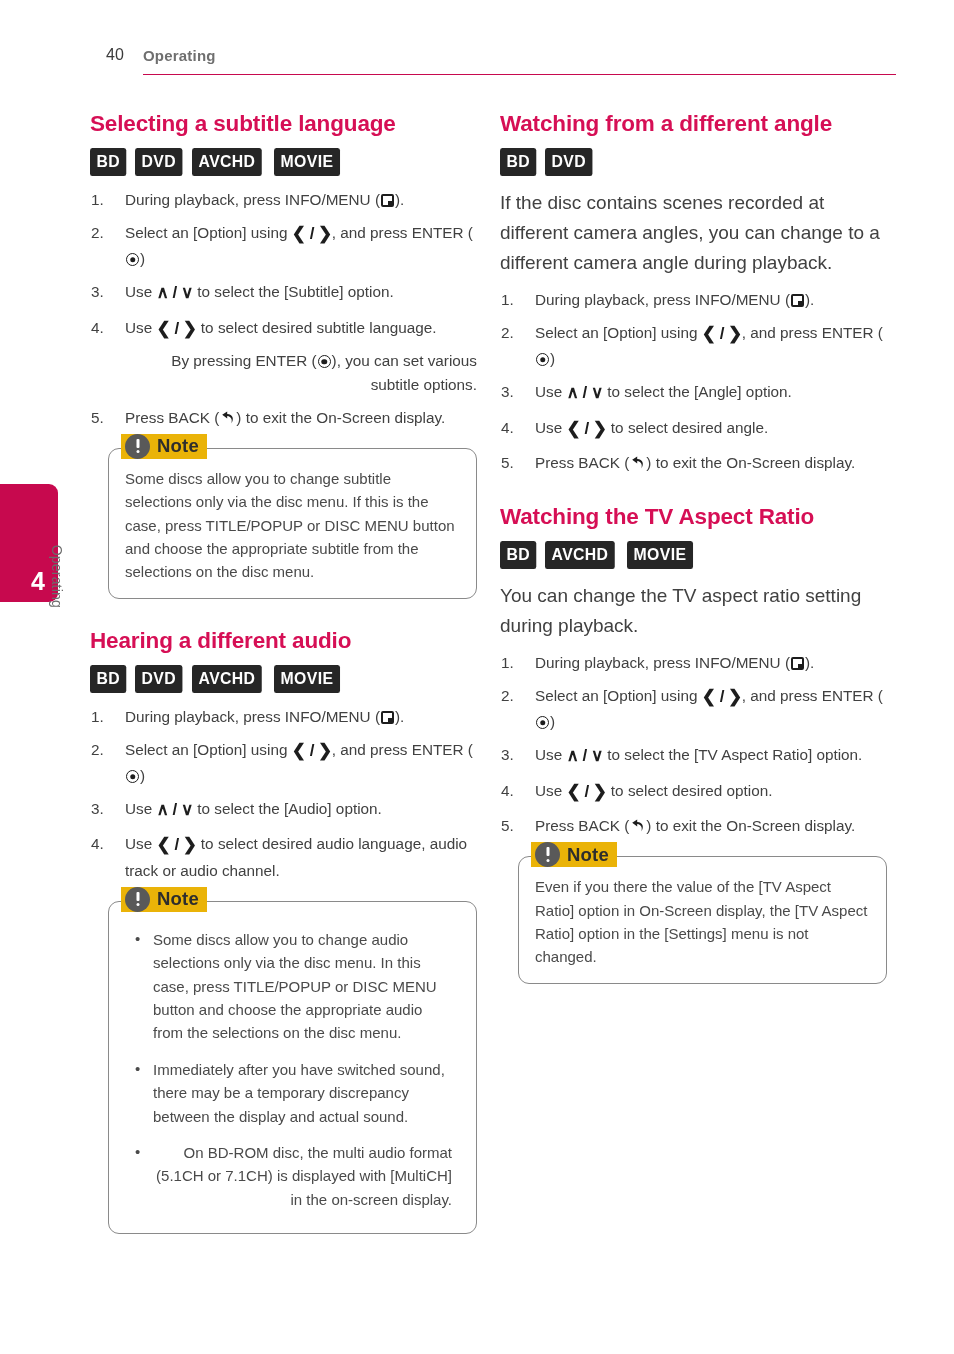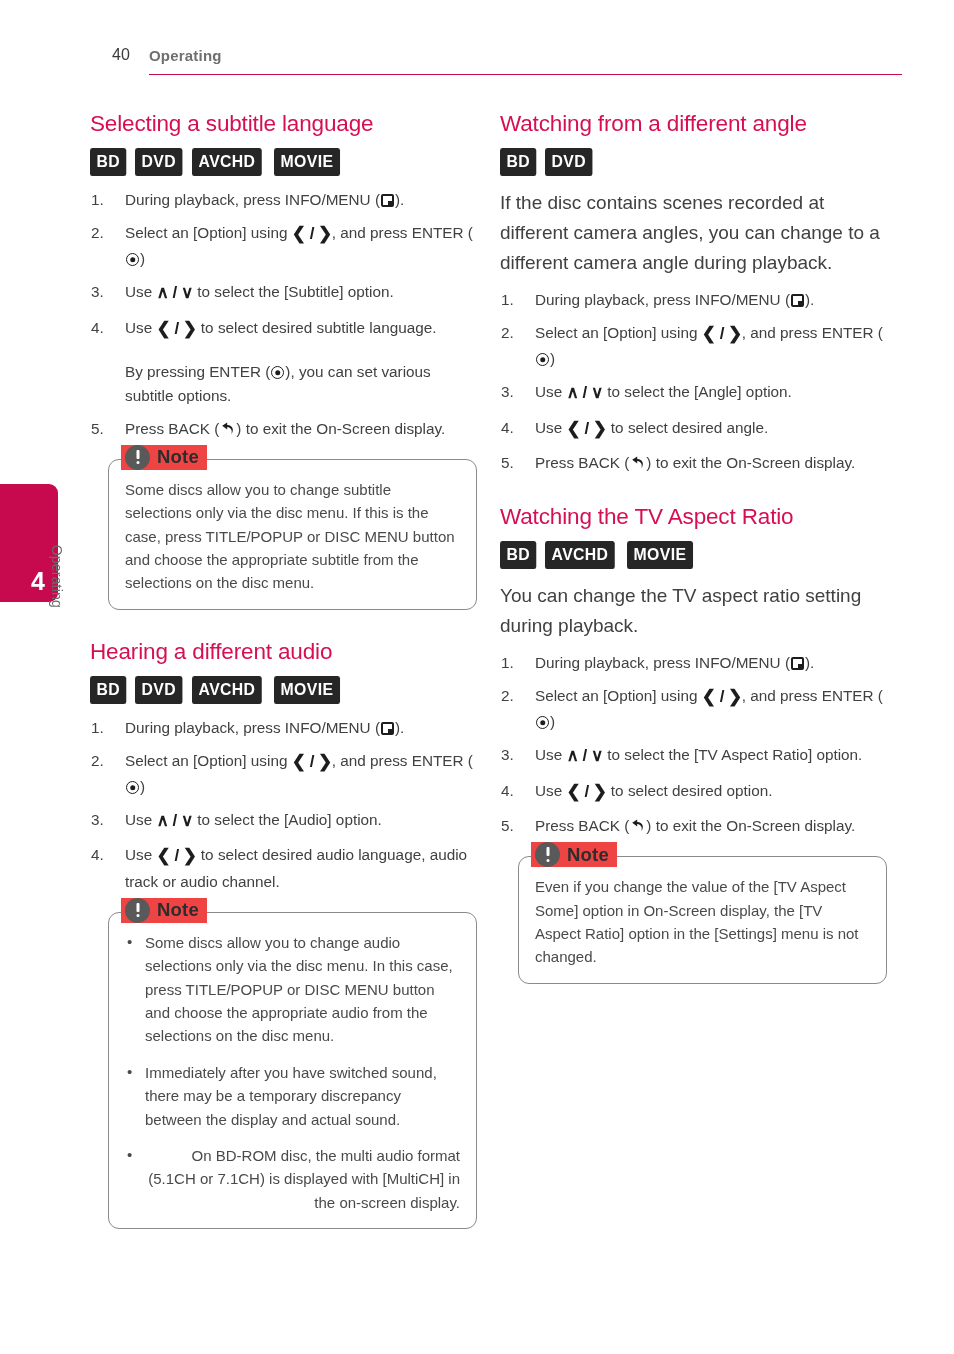--- a/index.html
+++ b/index.html
@@ -50,21 +50,21 @@
     display: inline-block;
     transform: rotate(90deg);
     transform-origin: right top;
     white-space: nowrap;
     padding-right: 2px;
   }
 
   
   .page-header {
     position: absolute;
-    left: 112px;
+    left: 106px;
     top: 46px;
     width: 790px;
     height: 32px;
   }
   .page-number {
     position: absolute;
     left: 0;
     top: 0;
     font-size: 16px;
     color: #3b3b3b;
@@ -94,21 +94,21 @@
     top: 108px;
     width: 387px;
   }
   .col-left  { left: 90px; }
   .col-right { left: 500px; }
 
   h2.section-title {
     margin: 0 0 8px 0;
     color: #d60f55;
     font-size: 22.5px;
-    font-weight: normal;
+    font-weight: bold;
     line-height: 1.42;
     letter-spacing: -0.15px;
   }
   .section + .section { margin-top: 26px; }
 
   
   .badges {
     display: flex;
     gap: 6px;
     margin: 0 0 12px 0;
@@ -153,21 +153,22 @@
     content: counter(step) ".";
     position: absolute;
     left: 1px;
     top: 0;
     width: 24px;
     text-align: left;
     color: #414141;
   }
   ol.steps > li .sub-line {
     display: block;
-    margin-top: 18px;
+    margin-top: 7px;
+    text-align: right;
   }
 
   
   .arrows {
     font-weight: bold;
     font-size: 17px;
     letter-spacing: -0.5px;
     color: #1d1d1d;
     display: inline-block;
     vertical-align: -1px;
@@ -227,21 +228,21 @@
     border: 1.3px solid #8a8a8a;
     border-radius: 11px;
     margin: 18px 0 0 18px;
     padding: 18px 16px 14px 16px;
     width: calc(100% - 52px);
   }
   .note-header {
     position: absolute;
     top: -15px;
     left: 12px;
-    background: #ef4444;
+    background: #eab308;
     padding: 0 8px 0 4px;
     display: flex;
     align-items: center;
     gap: 7px;
   }
   .note-icon {
     width: 25px;
     height: 25px;
     border-radius: 50%;
     background: #595959;
@@ -276,21 +277,21 @@
     color: #2d2d2d;
     letter-spacing: 0.2px;
   }
   .note-body p {
     margin: 0;
     font-size: 15px;
     line-height: 1.56;
     color: #4a4a4a;
   }
   ul.note-list {
-    margin: 0;
+    margin: 8px;
     padding: 0;
     list-style: none;
   }
   ul.note-list > li {
     position: relative;
     padding-left: 20px;
     font-size: 15px;
     line-height: 1.56;
     color: #4a4a4a;
     margin-bottom: 13px;
@@ -415,17 +416,17 @@
         <li>Press BACK (<span class="icon-back"><svg width="15" height="14" viewBox="0 0 15 14">
               <path d="M11.2 12.6 C12.6 9.2 11.5 5.3 7.2 4.9 L7.2 7.4 L2.2 3.7 L7.2 0.6 L7.2 3.0 C13.0 3.2 14.4 8.4 11.2 12.6 Z" fill="#1d1d1d"></path>
             </svg></span>) to exit the On-Screen display.</li>
       </ol>
     <div class="note">
       <div class="note-header">
         <span class="note-icon"></span>
         <span class="note-title">Note</span>
       </div>
       <div class="note-body">
-          <p>Even if you change the value of the [TV Aspect Some] option in On-Screen display, the [TV Aspect Ratio] option in the [Settings] menu is not changed.</p>
+          <p>Even if you there the value of the [TV Aspect Ratio] option in On-Screen display, the [TV Aspect Ratio] option in the [Settings] menu is not changed.</p>
         </div>
     </div>
   </div>
 </div>
 
 </body></html>

